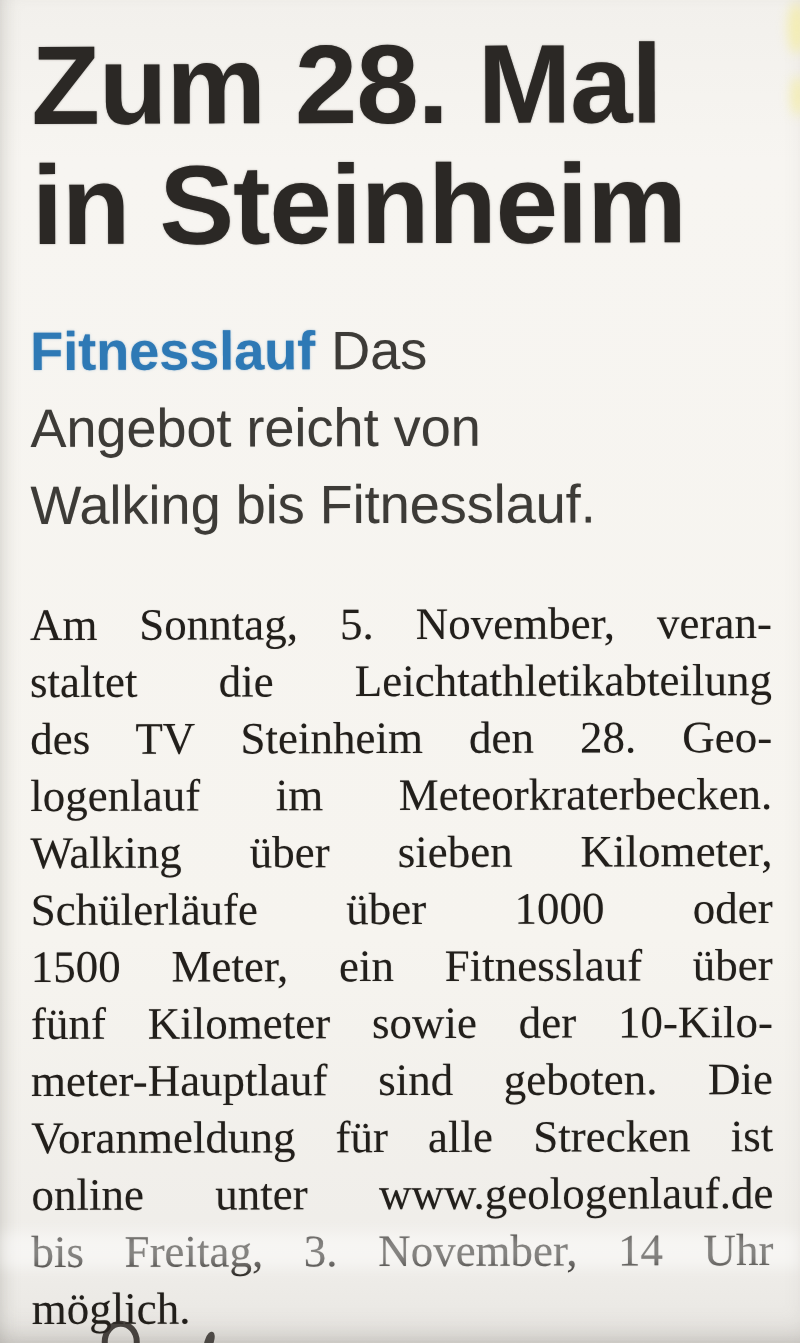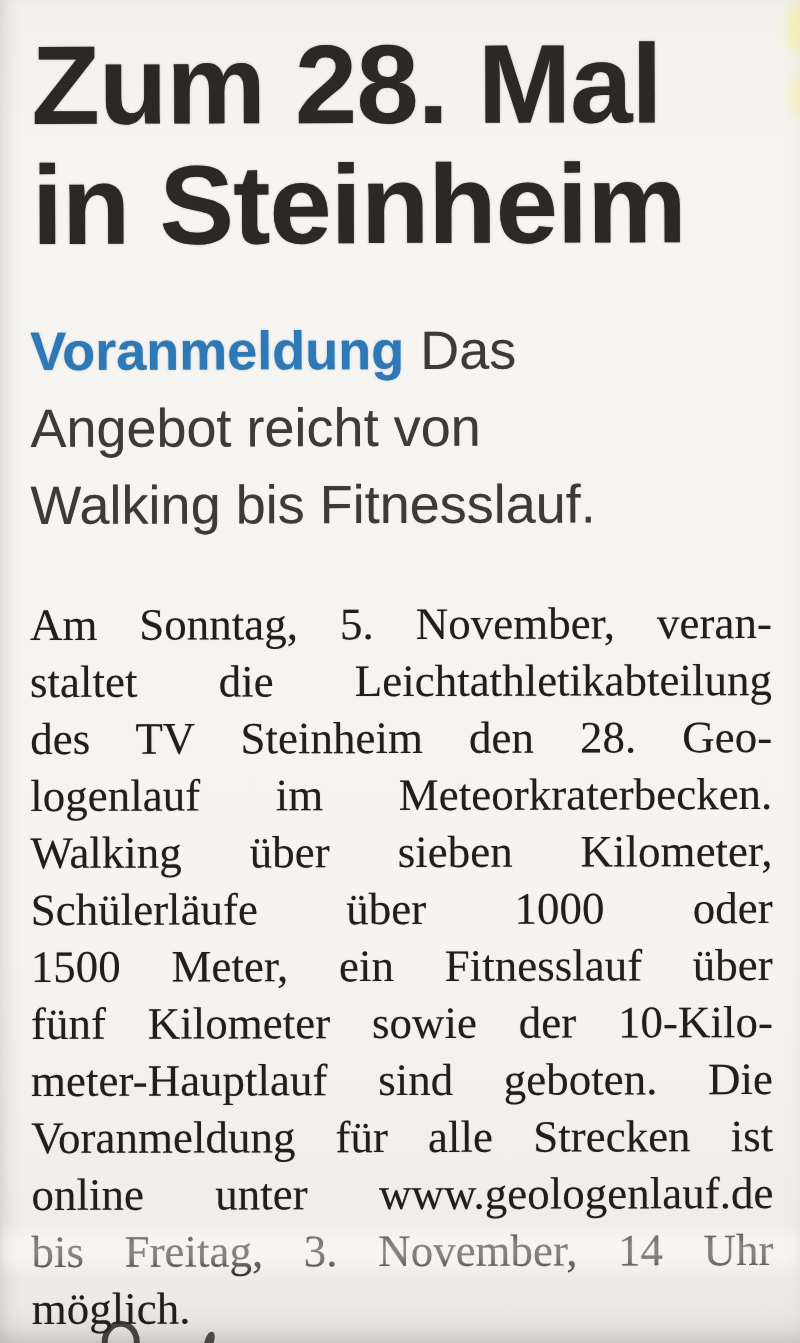--- a/index.html
+++ b/index.html
@@ -129,21 +129,21 @@
 
 <div class="page">
   <div class="content">
 
     <div class="headline">
       <div>Zum 28. Mal</div>
       <div>in Steinheim</div>
     </div>
 
     <div class="subhead">
-      <div><span class="kicker">Voranmeldung</span><span>Das</span></div>
+      <div><span class="kicker">Fitnesslauf</span><span>Das</span></div>
       <div>Angebot reicht von</div>
       <div>Walking bis Fitnesslauf.</div>
     </div>
 
     <div class="body-copy">
       <div class="bline">Am Sonntag, 5. November, veran-</div>
       <div class="bline">staltet die Leichtathletikabteilung</div>
       <div class="bline">des TV Steinheim den 28. Geo-</div>
       <div class="bline">logenlauf im Meteorkraterbecken.</div>
       <div class="bline">Walking über sieben Kilometer,</div>

